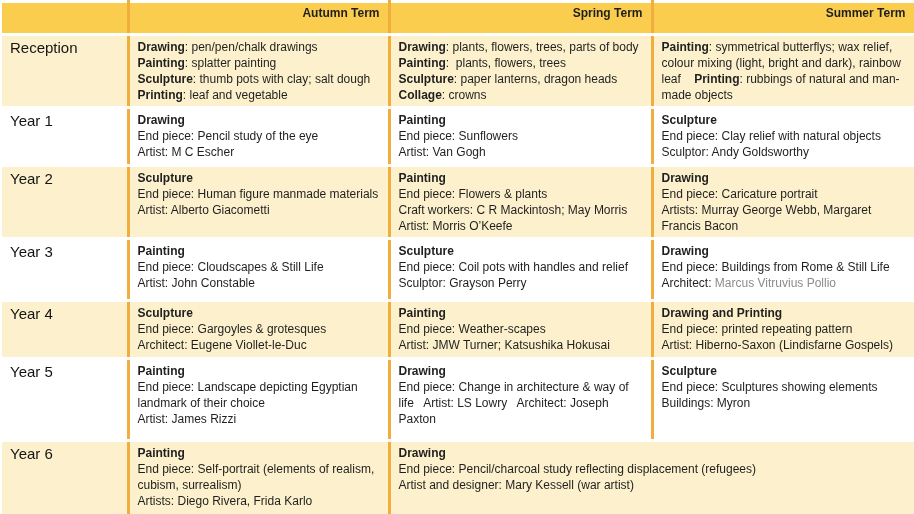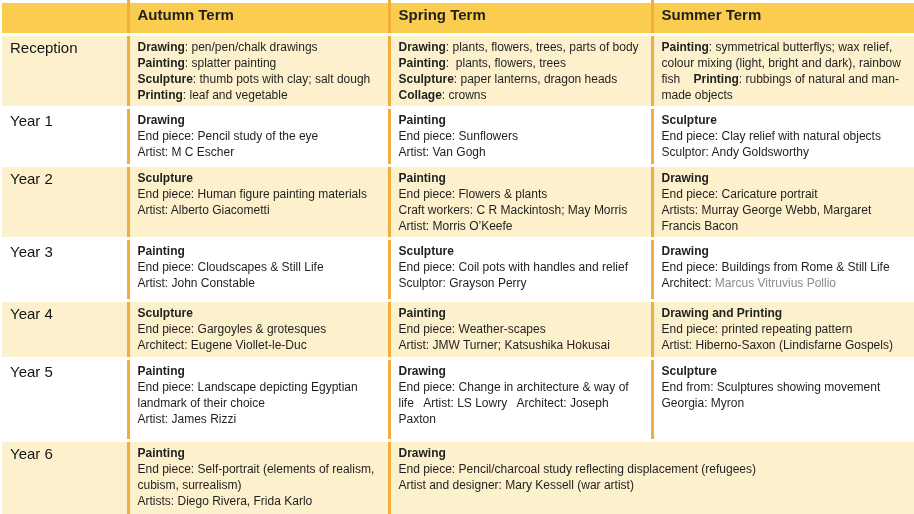--- a/index.html
+++ b/index.html
@@ -34,22 +34,22 @@
   table.curriculum th:first-child,
   table.curriculum td:first-child {
     border-left: 2px solid #FFFFFF;
   }
   table.curriculum th:last-child,
   table.curriculum td:last-child {
     border-right: 3px solid #F2AE3C;
   }
   thead th {
     background: #FBCD4E;
-    text-align: left;
-    font-size: 15px;
+    text-align: right;
+    font-size: 12px;
     font-weight: bold;
     height: 24px;
     vertical-align: middle;
     border-top: 2px solid #FFFFFF;
   }
   tbody tr:last-child td {
     border-bottom: 3px solid #F2AE3C;
   }
   tr.cream td { background: #FCF1CC; }
   tr.white td { background: #FFFFFF; }
@@ -95,21 +95,21 @@
             <div class="line"><span class="b">Sculpture</span><span>: thumb pots with clay; salt dough</span></div>
             <div class="line"><span class="b">Printing</span><span>: leaf and vegetable</span></div>
           </td>
           <td>
             <div class="line"><span class="b">Drawing</span><span>: plants, flowers, trees, parts of body</span></div>
             <div class="line"><span class="b">Painting</span><span>:  plants, flowers, trees</span></div>
             <div class="line"><span class="b">Sculpture</span><span>: paper lanterns, dragon heads</span></div>
             <div class="line"><span class="b">Collage</span><span>: crowns</span></div>
           </td>
           <td>
-            <div class="line"><span class="b">Painting</span><span>: symmetrical butterflys; wax relief, colour mixing (light, bright and dark), rainbow fish    </span><span class="b">Printing</span><span>: rubbings of natural and man-made objects</span></div>
+            <div class="line"><span class="b">Painting</span><span>: symmetrical butterflys; wax relief, colour mixing (light, bright and dark), rainbow leaf    </span><span class="b">Printing</span><span>: rubbings of natural and man-made objects</span></div>
           </td>
         </tr>
         <tr class="white" style="height: 58px;">
           <td class="rowlabel">Year 1</td>
           <td>
             <div class="line"><span class="b">Drawing</span></div>
             <div class="line"><span>End piece: Pencil study of the eye</span></div>
             <div class="line"><span>Artist: M C Escher</span></div>
           </td>
           <td>
@@ -120,21 +120,21 @@
           <td>
             <div class="line"><span class="b">Sculpture</span></div>
             <div class="line"><span>End piece: Clay relief with natural objects</span></div>
             <div class="line"><span>Sculptor: Andy Goldsworthy</span></div>
           </td>
         </tr>
         <tr class="cream" style="height: 70px;">
           <td class="rowlabel">Year 2</td>
           <td>
             <div class="line"><span class="b">Sculpture</span></div>
-            <div class="line"><span>End piece: Human figure painting materials</span></div>
+            <div class="line"><span>End piece: Human figure manmade materials</span></div>
             <div class="line"><span>Artist: Alberto Giacometti</span></div>
           </td>
           <td>
             <div class="line"><span class="b">Painting</span></div>
             <div class="line"><span>End piece: Flowers &amp; plants</span></div>
             <div class="line"><span>Craft workers: C R Mackintosh; May Morris</span></div>
             <div class="line"><span>Artist: Morris O’Keefe</span></div>
           </td>
           <td>
             <div class="line"><span class="b">Drawing</span></div>
@@ -184,22 +184,22 @@
             <div class="line"><span class="b">Painting</span></div>
             <div class="line"><span>End piece: Landscape depicting Egyptian landmark of their choice</span></div>
             <div class="line"><span>Artist: James Rizzi</span></div>
           </td>
           <td>
             <div class="line"><span class="b">Drawing</span></div>
             <div class="line"><span>End piece: Change in architecture &amp; way of life   Artist: LS Lowry   Architect: Joseph Paxton</span></div>
           </td>
           <td>
             <div class="line"><span class="b">Sculpture</span></div>
-            <div class="line"><span>End from: Sculptures showing movement</span></div>
-            <div class="line"><span>Georgia: Myron</span></div>
+            <div class="line"><span>End piece: Sculptures showing elements</span></div>
+            <div class="line"><span>Buildings: Myron</span></div>
           </td>
         </tr>
         <tr class="cream" style="height: 84px;">
           <td class="rowlabel">Year 6</td>
           <td>
             <div class="line"><span class="b">Painting</span></div>
             <div class="line"><span>End piece: Self-portrait (elements of realism, cubism, surrealism)</span></div>
             <div class="line"><span>Artists: Diego Rivera, Frida Karlo</span></div>
           </td>
           <td colspan="2">

